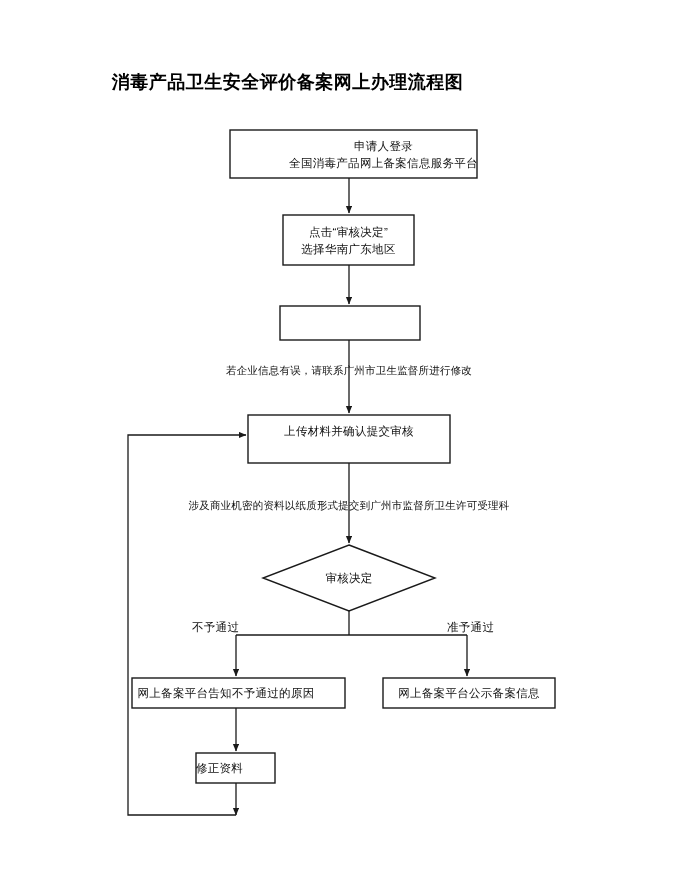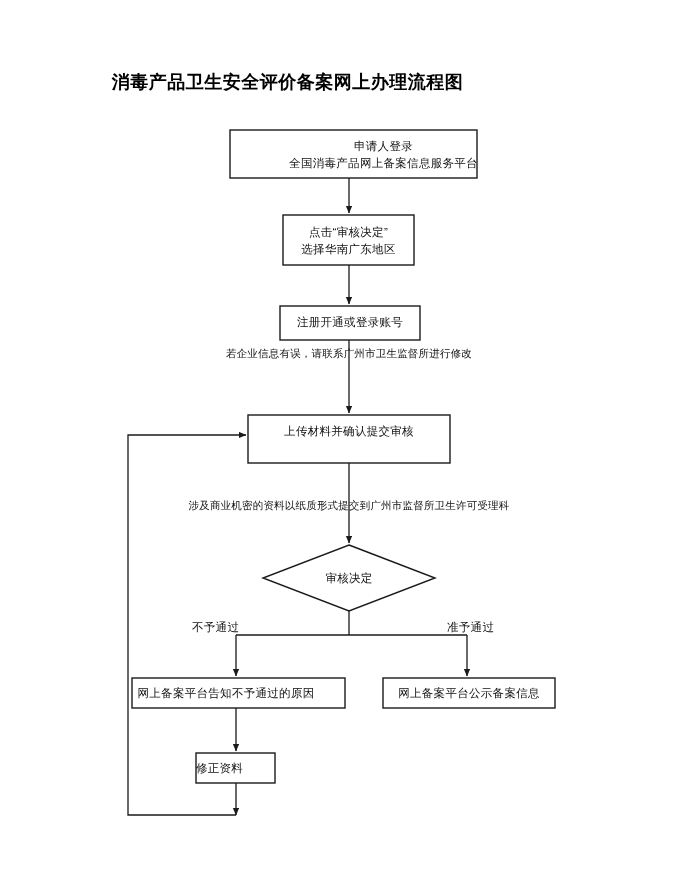--- a/index.html
+++ b/index.html
@@ -119,23 +119,20 @@
   <div class="node-text" style="left:230px; top:138px; width:247px;padding-left:30px;">
     <div>申请人登录</div>
     <div>全国消毒产品网上备案信息服务平台</div>
   </div>
 
   <div class="node-text" style="left:283px; top:224px; width:131px;">
     <div>点击“审核决定”</div>
     <div>选择华南广东地区</div>
   </div>
 
-  <div class="node-text" style="left:280px; top:314px; width:140px;">
-    <div>注册开通或登录账号</div>
-  </div>
 
   <div class="node-text" style="left:248px; top:423px; width:202px;">
     <div>上传材料并确认提交审核</div>
   </div>
 
   <div class="node-text" style="left:263px; top:570px; width:172px;">
     <div>审核决定</div>
   </div>
 
   <div class="node-text" style="left:132px; top:685px; width:188px;">
@@ -143,21 +140,21 @@
   </div>
 
   <div class="node-text" style="left:383px; top:685px; width:172px;">
     <div>网上备案平台公示备案信息</div>
   </div>
 
   <div class="node-text" style="left:180px; top:760px; width:79px;">
     <div>修正资料</div>
   </div>
 
-  <div class="note-text" style="left:49px; top:346px; width:600px;">若企业信息有误，请联系广州市卫生监督所进行修改</div>
+  <div class="note-text" style="left:49px; top:363px; width:600px;">若企业信息有误，请联系广州市卫生监督所进行修改</div>
 
   <div class="note-text" style="left:49px; top:498px; width:600px;">涉及商业机密的资料以纸质形式提交到广州市监督所卫生许可受理科</div>
 
   <div class="edge-label" style="left:192px; top:620px;">不予通过</div>
 
   <div class="edge-label" style="left:447px; top:620px;">准予通过</div>
 
 </div>
 
 </body></html>

